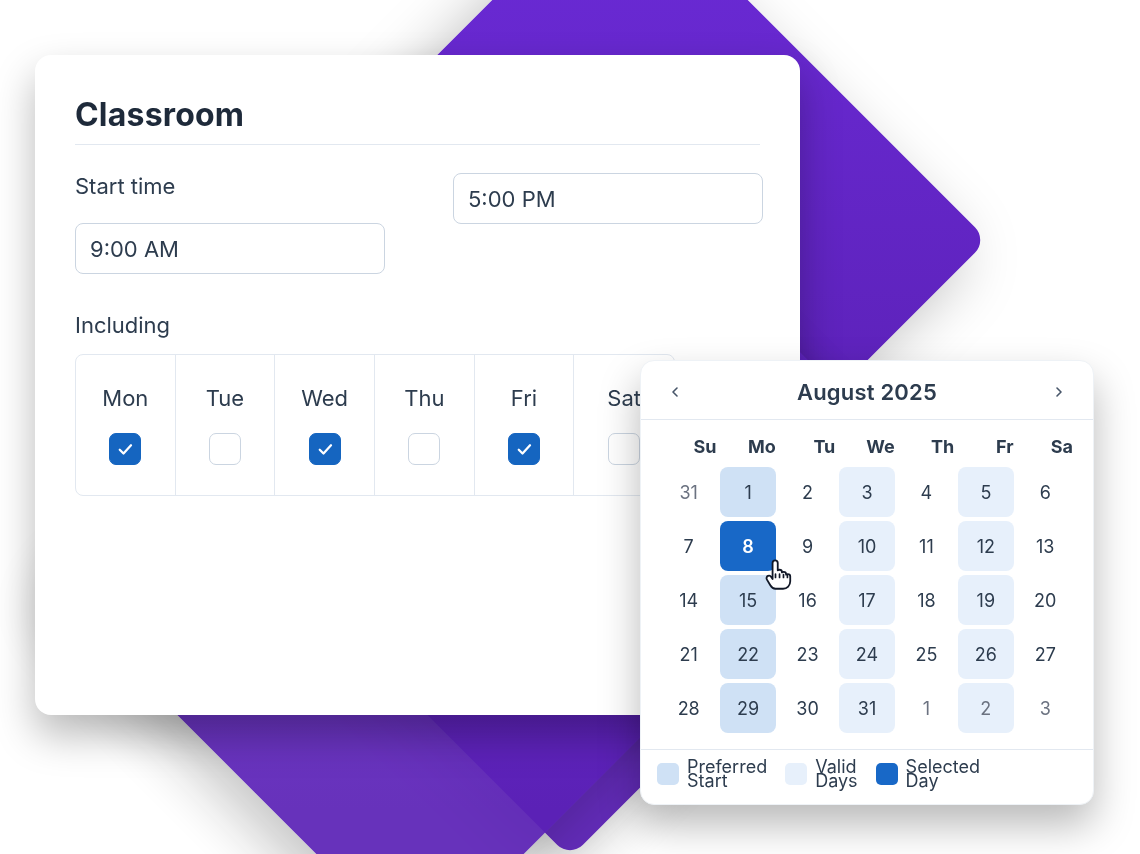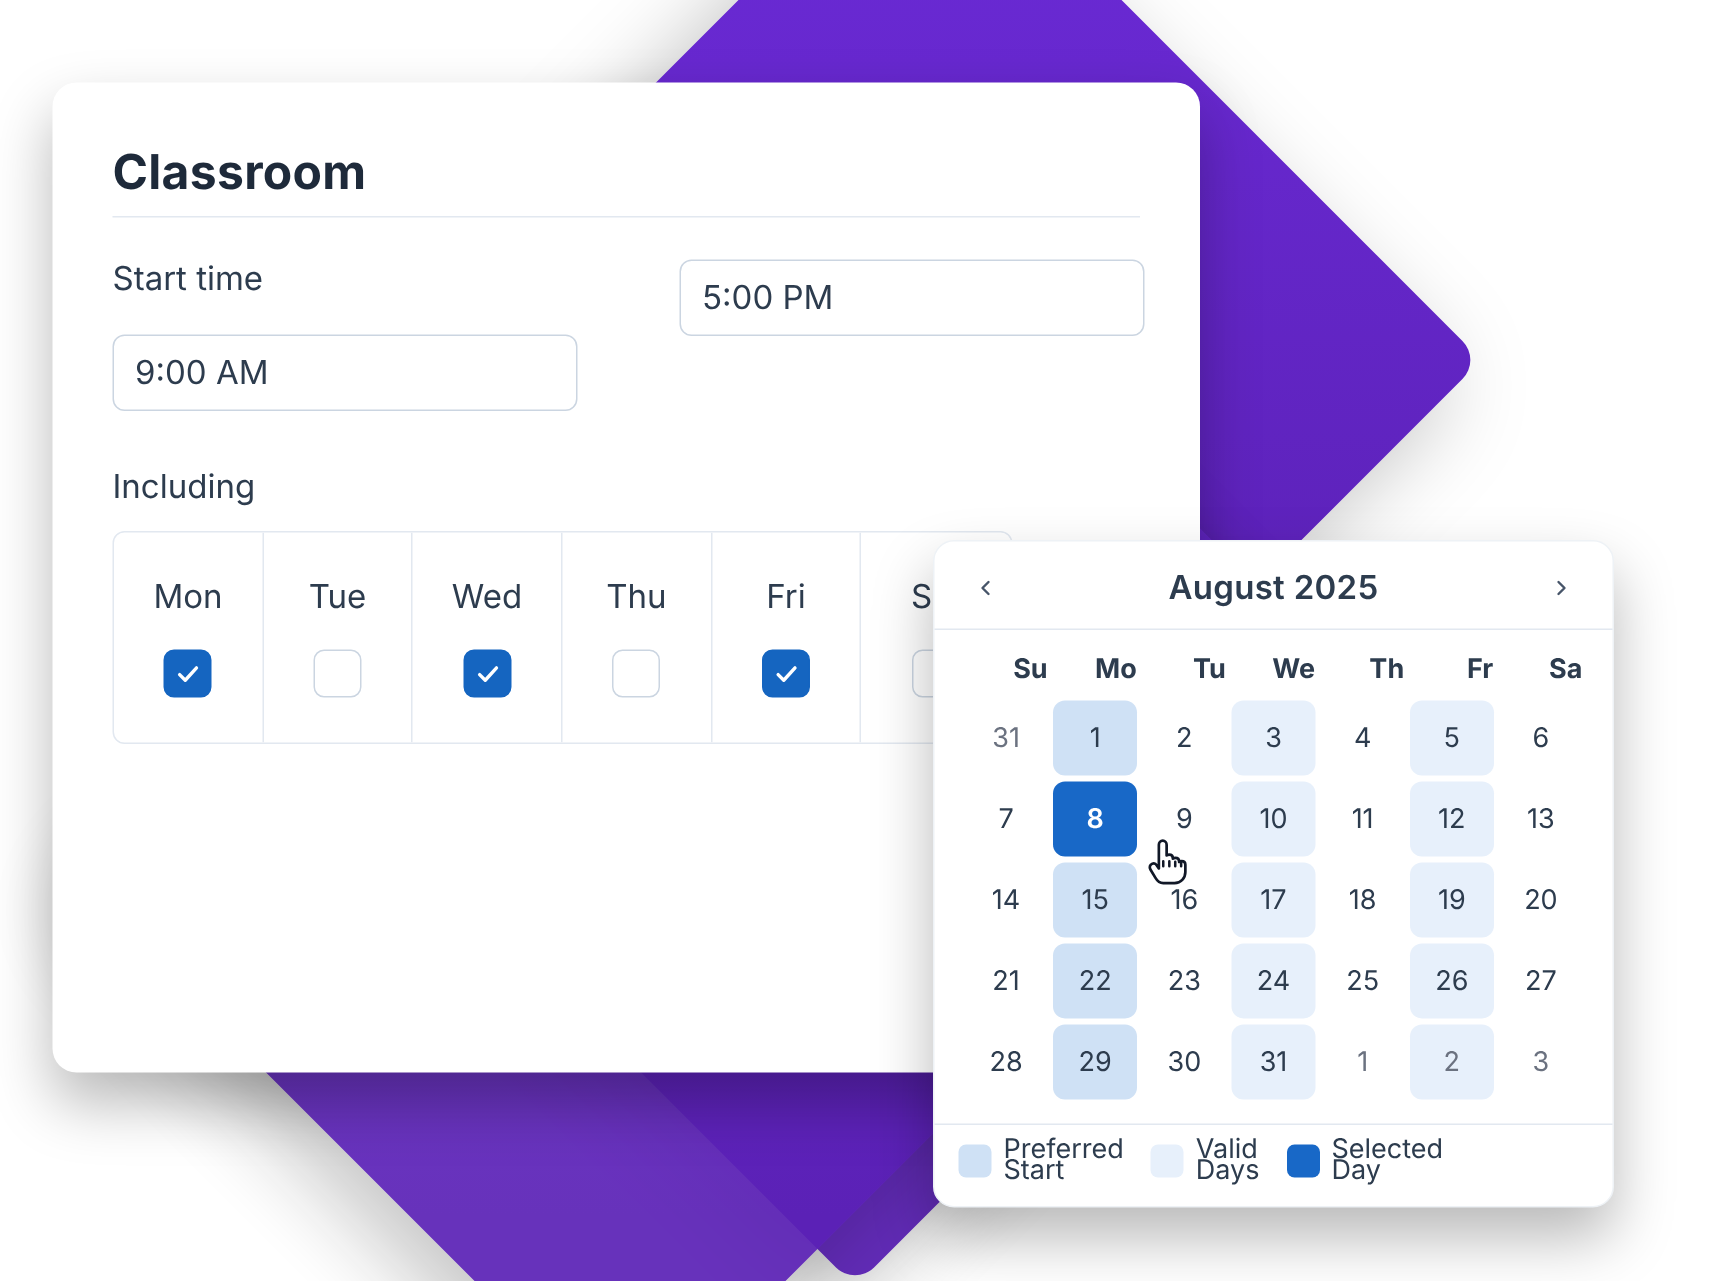--- a/index.html
+++ b/index.html
@@ -78,21 +78,21 @@
   .chk{
     width:32px;height:32px;border-radius:7px;border:1.8px solid var(--border);background:#fff;
     display:flex;align-items:center;justify-content:center
   }
   .chk.checked{background:var(--blue);border-color:var(--blue)}
   .chk svg{width:18px;height:18px;stroke:#fff;stroke-width:3;fill:none;stroke-linecap:round;stroke-linejoin:round}
 
   
   .cal{
     position:absolute;
-    left:622px;top:360px;
+    left:640px;top:360px;
     width:454px;
     background:#fff;border-radius:14px;box-shadow:var(--shadow);
     padding:10px 14px 12px 14px;z-index:3;border:1px solid #eef2f6
   }
   .cal-head{display:flex;align-items:center;justify-content:space-between;height:42px;padding:0 6px}
   .chevron{width:28px;height:28px;display:flex;align-items:center;justify-content:center;color:#475569;cursor:pointer;border-radius:6px}
   .cal-title{font-size:22px;color:var(--ink-2);font-weight:600;letter-spacing:.2px}
   .cal-rule{height:1px;background:var(--border-soft);margin:6px -14px 8px -14px}
 
   .grid{

